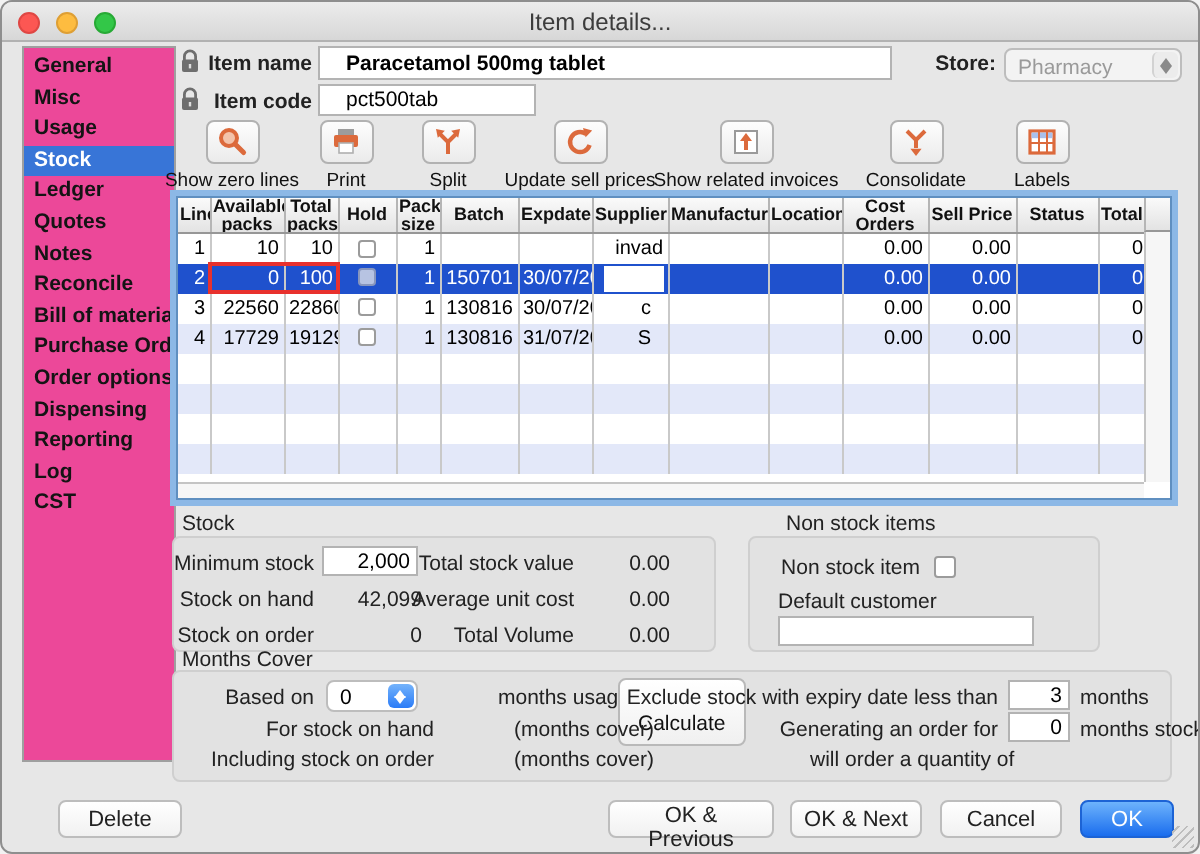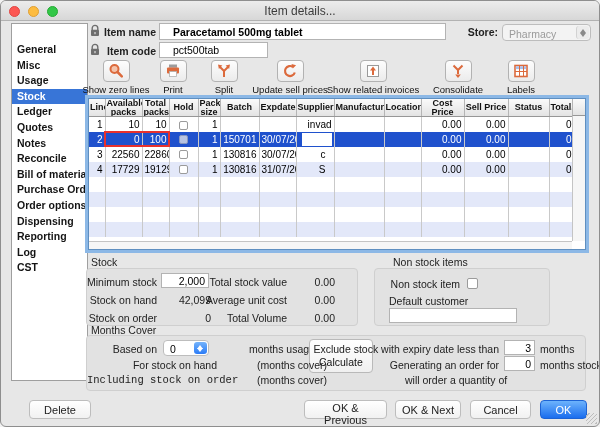--- a/index.html
+++ b/index.html
@@ -9,21 +9,21 @@
   
   .titlebar{position:absolute;top:0;left:0;right:0;height:20px;background:linear-gradient(#ececec,#d7d7d7);
             border-bottom:1px solid #b2b2b2;}
   .title{position:absolute;left:0;right:0;top:3px;text-align:center;font-size:12px;color:#3c3c3c;}
   .lights{position:absolute;left:8px;top:5px;display:flex;gap:8px;}
   .light{width:11px;height:11px;border-radius:50%;}
   .light.red{background:#fc5753;border:1px solid #df4744;}
   .light.yellow{background:#fdbc40;border:1px solid #de9f34;}
   .light.green{background:#33c748;border:1px solid #27aa35;}
   
-  .sidebar{position:absolute;left:10px;top:22px;width:77px;height:358px;background:#ffffff;border:1px solid #9f9f9f;padding-top:18px;}
+  .sidebar{position:absolute;left:10px;top:22px;width:77px;height:358px;background:#ec4899;border:1px solid #9f9f9f;padding-top:2px;}
   .side-item{height:15.6px;line-height:15.6px;padding-left:5px;font-size:10.5px;font-weight:700;color:#141414;
              white-space:nowrap;overflow:hidden;cursor:default;}
   .side-item.selected{background:#3875d7;color:#fff;}
   
   .flabel{position:absolute;font-size:10.5px;font-weight:700;color:#222;text-align:right;}
   .tinput{position:absolute;border:1px solid #b3b3b3;background:#fff;font:10.5px "Liberation Sans",sans-serif;
           padding:0 13px;height:17px;}
   .lock{position:absolute;width:12px;height:13px;}
   
   .mac-select{position:absolute;height:17px;border:1px solid #bdbdbd;border-radius:4px;background:#f3f3f3;}
@@ -218,21 +218,21 @@
           <th>Line</th>
           <th>Available packs</th>
           <th>Total packs</th>
           <th>Hold</th>
           <th>Pack size</th>
           <th>Batch</th>
           <th>Expdate</th>
           <th>Supplier</th>
           <th>Manufacturer</th>
           <th>Location</th>
-          <th>Cost Price</th>
+          <th>Cost Orders</th>
           <th>Sell Price</th>
           <th>Status</th>
           <th>Total...</th>
         </tr>
       </thead>
       <tbody>
         <tr>
           <td class="n">1</td>
           <td class="n">10</td>
           <td class="n">10</td>
@@ -400,21 +400,21 @@
       <span class="sel-val" style="top:2px;">0</span>
       <span class="stepper blue">
           <i class="up"></i>
           <i class="dn"></i>
         </span>
     </div>
     <div class="txt" style="left:162px;top:7px;">months usage</div>
     <button class="mini-btn" style="left:222px;top:3px;">Calculate</button>
     <div class="lab" style="left:0;top:23px;width:130px;">For stock on hand</div>
     <div class="txt" style="left:170px;top:23px;">(months cover)</div>
-    <div class="lab" style="left:0;top:38px;width:130px;font-family:Liberation Mono, monospace;">Including stock on order</div>
+    <div class="lab" style="left:0;top:38px;width:130px;">Including stock on order</div>
     <div class="txt" style="left:170px;top:38px;">(months cover)</div>
     <div class="lab" style="left:205px;top:7px;width:207px;">Exclude stock with expiry date less than</div>
     <input class="minput" style="left: 417px; top: 4px; width: 31px;" value="3">
     <div class="txt" style="left:453px;top:7px;">months</div>
     <div class="lab" style="left:292px;top:23px;width:120px;">Generating an order for</div>
     <input class="minput" style="left: 417px; top: 20px; width: 31px;" value="0">
     <div class="txt" style="left:453px;top:23px;">months stock</div>
     <div class="txt" style="left:318px;top:38px;">will order a quantity of</div>
   </div>
 

